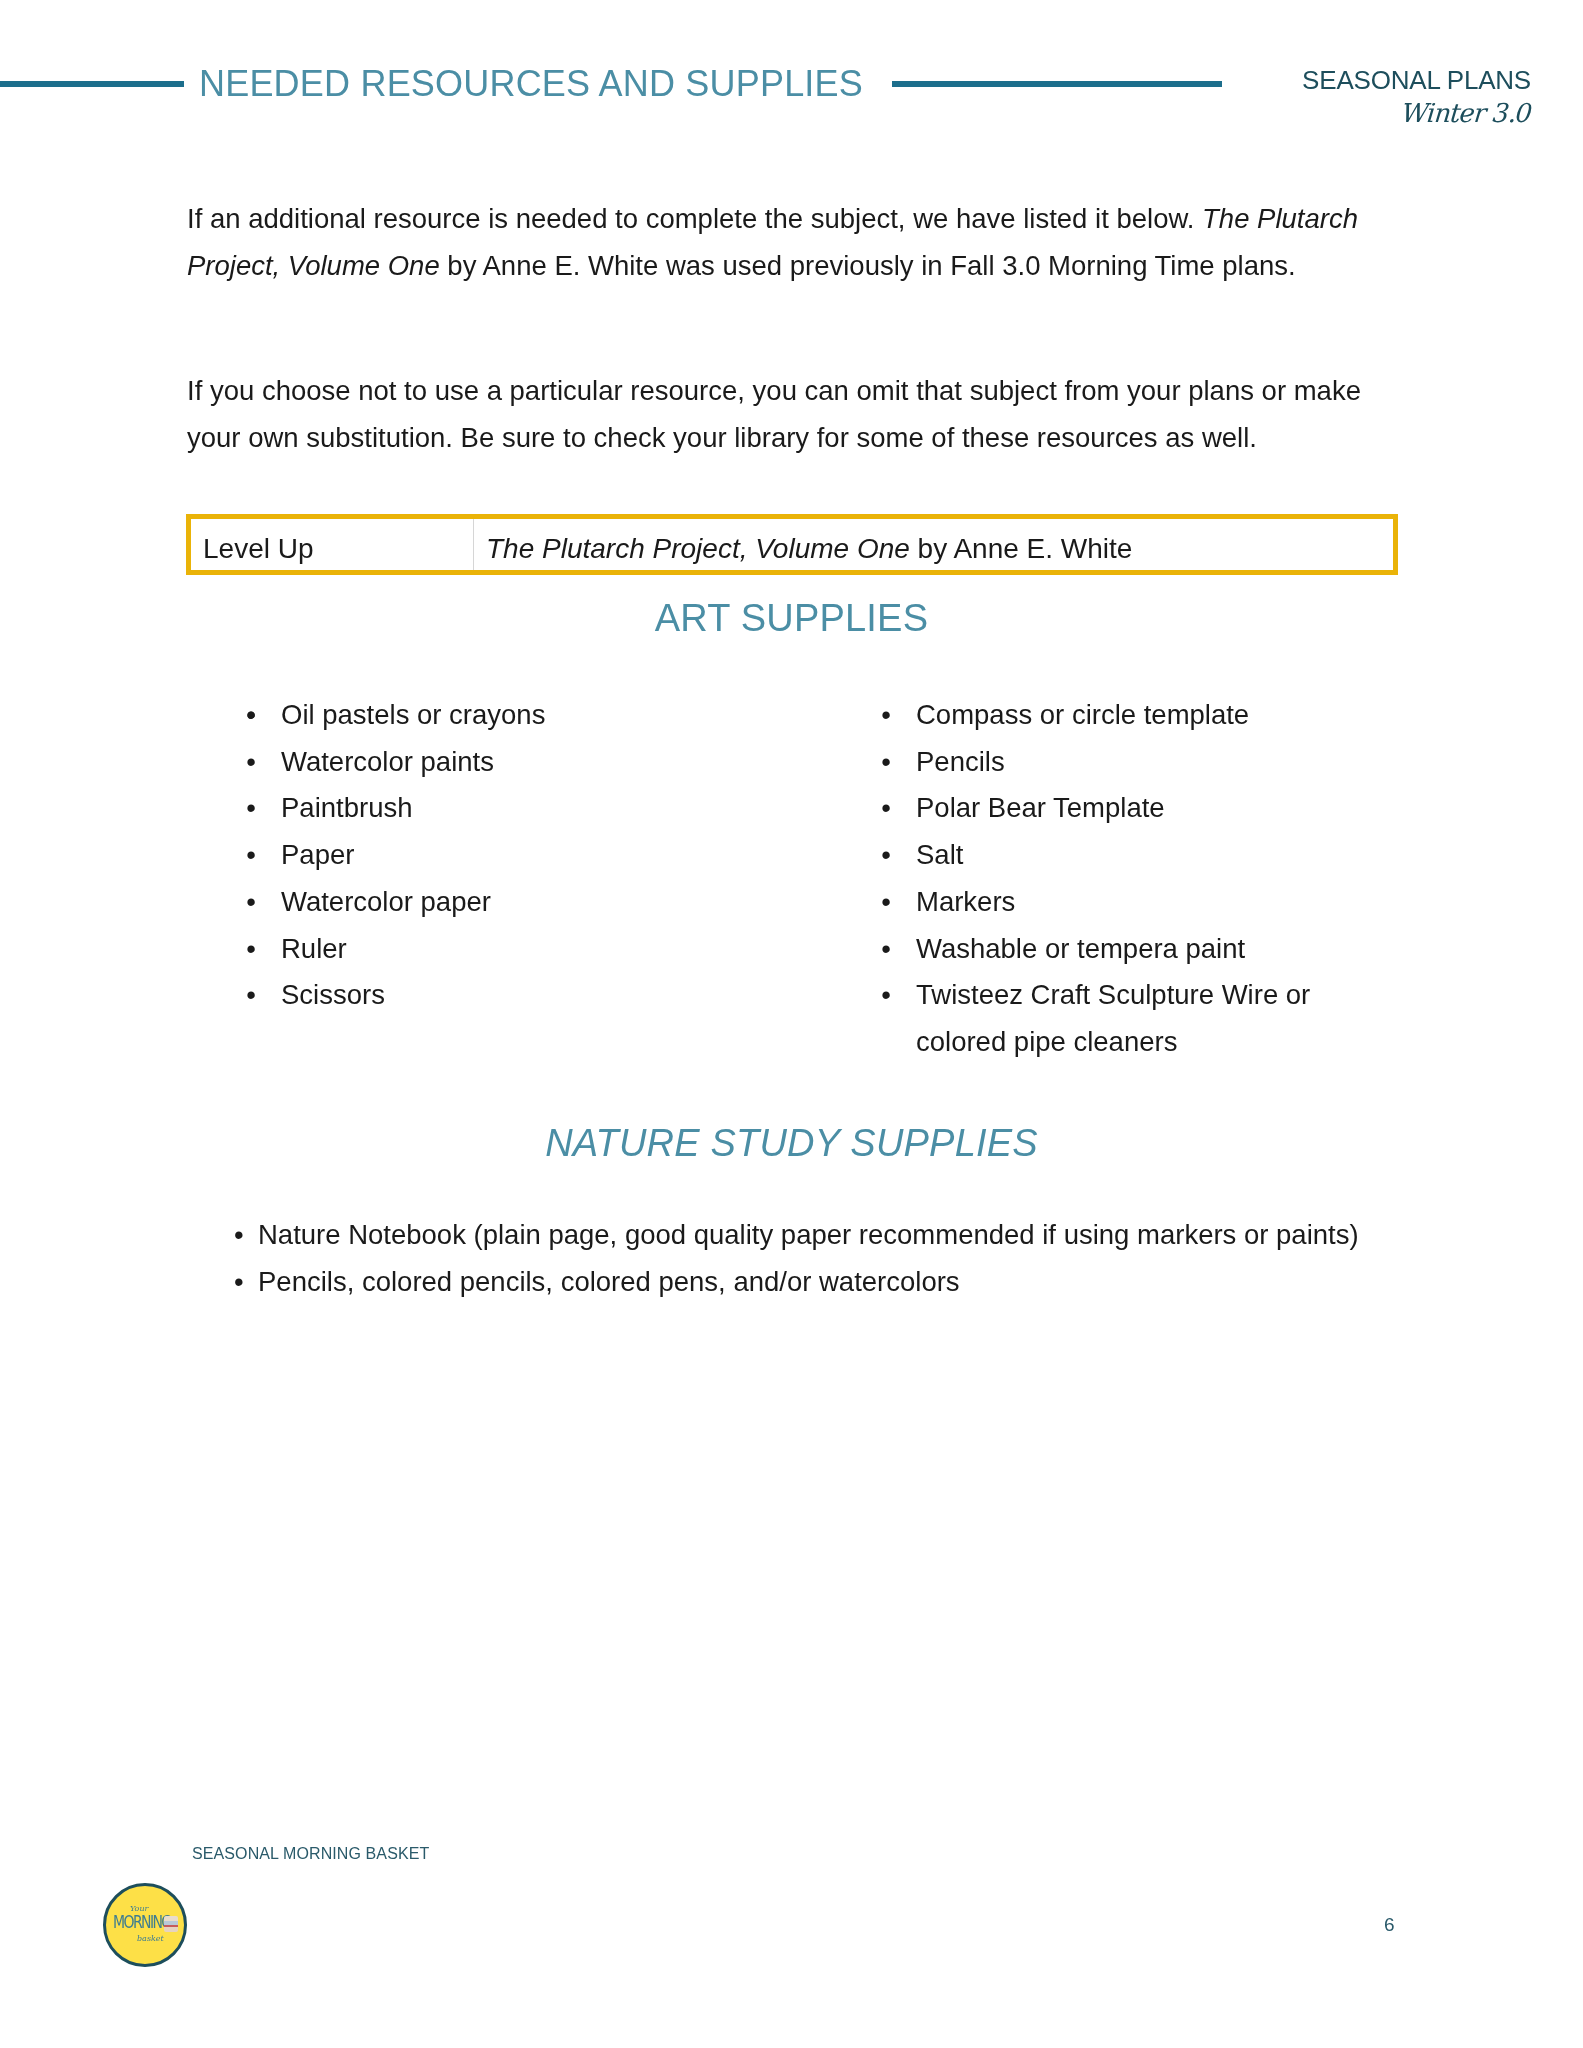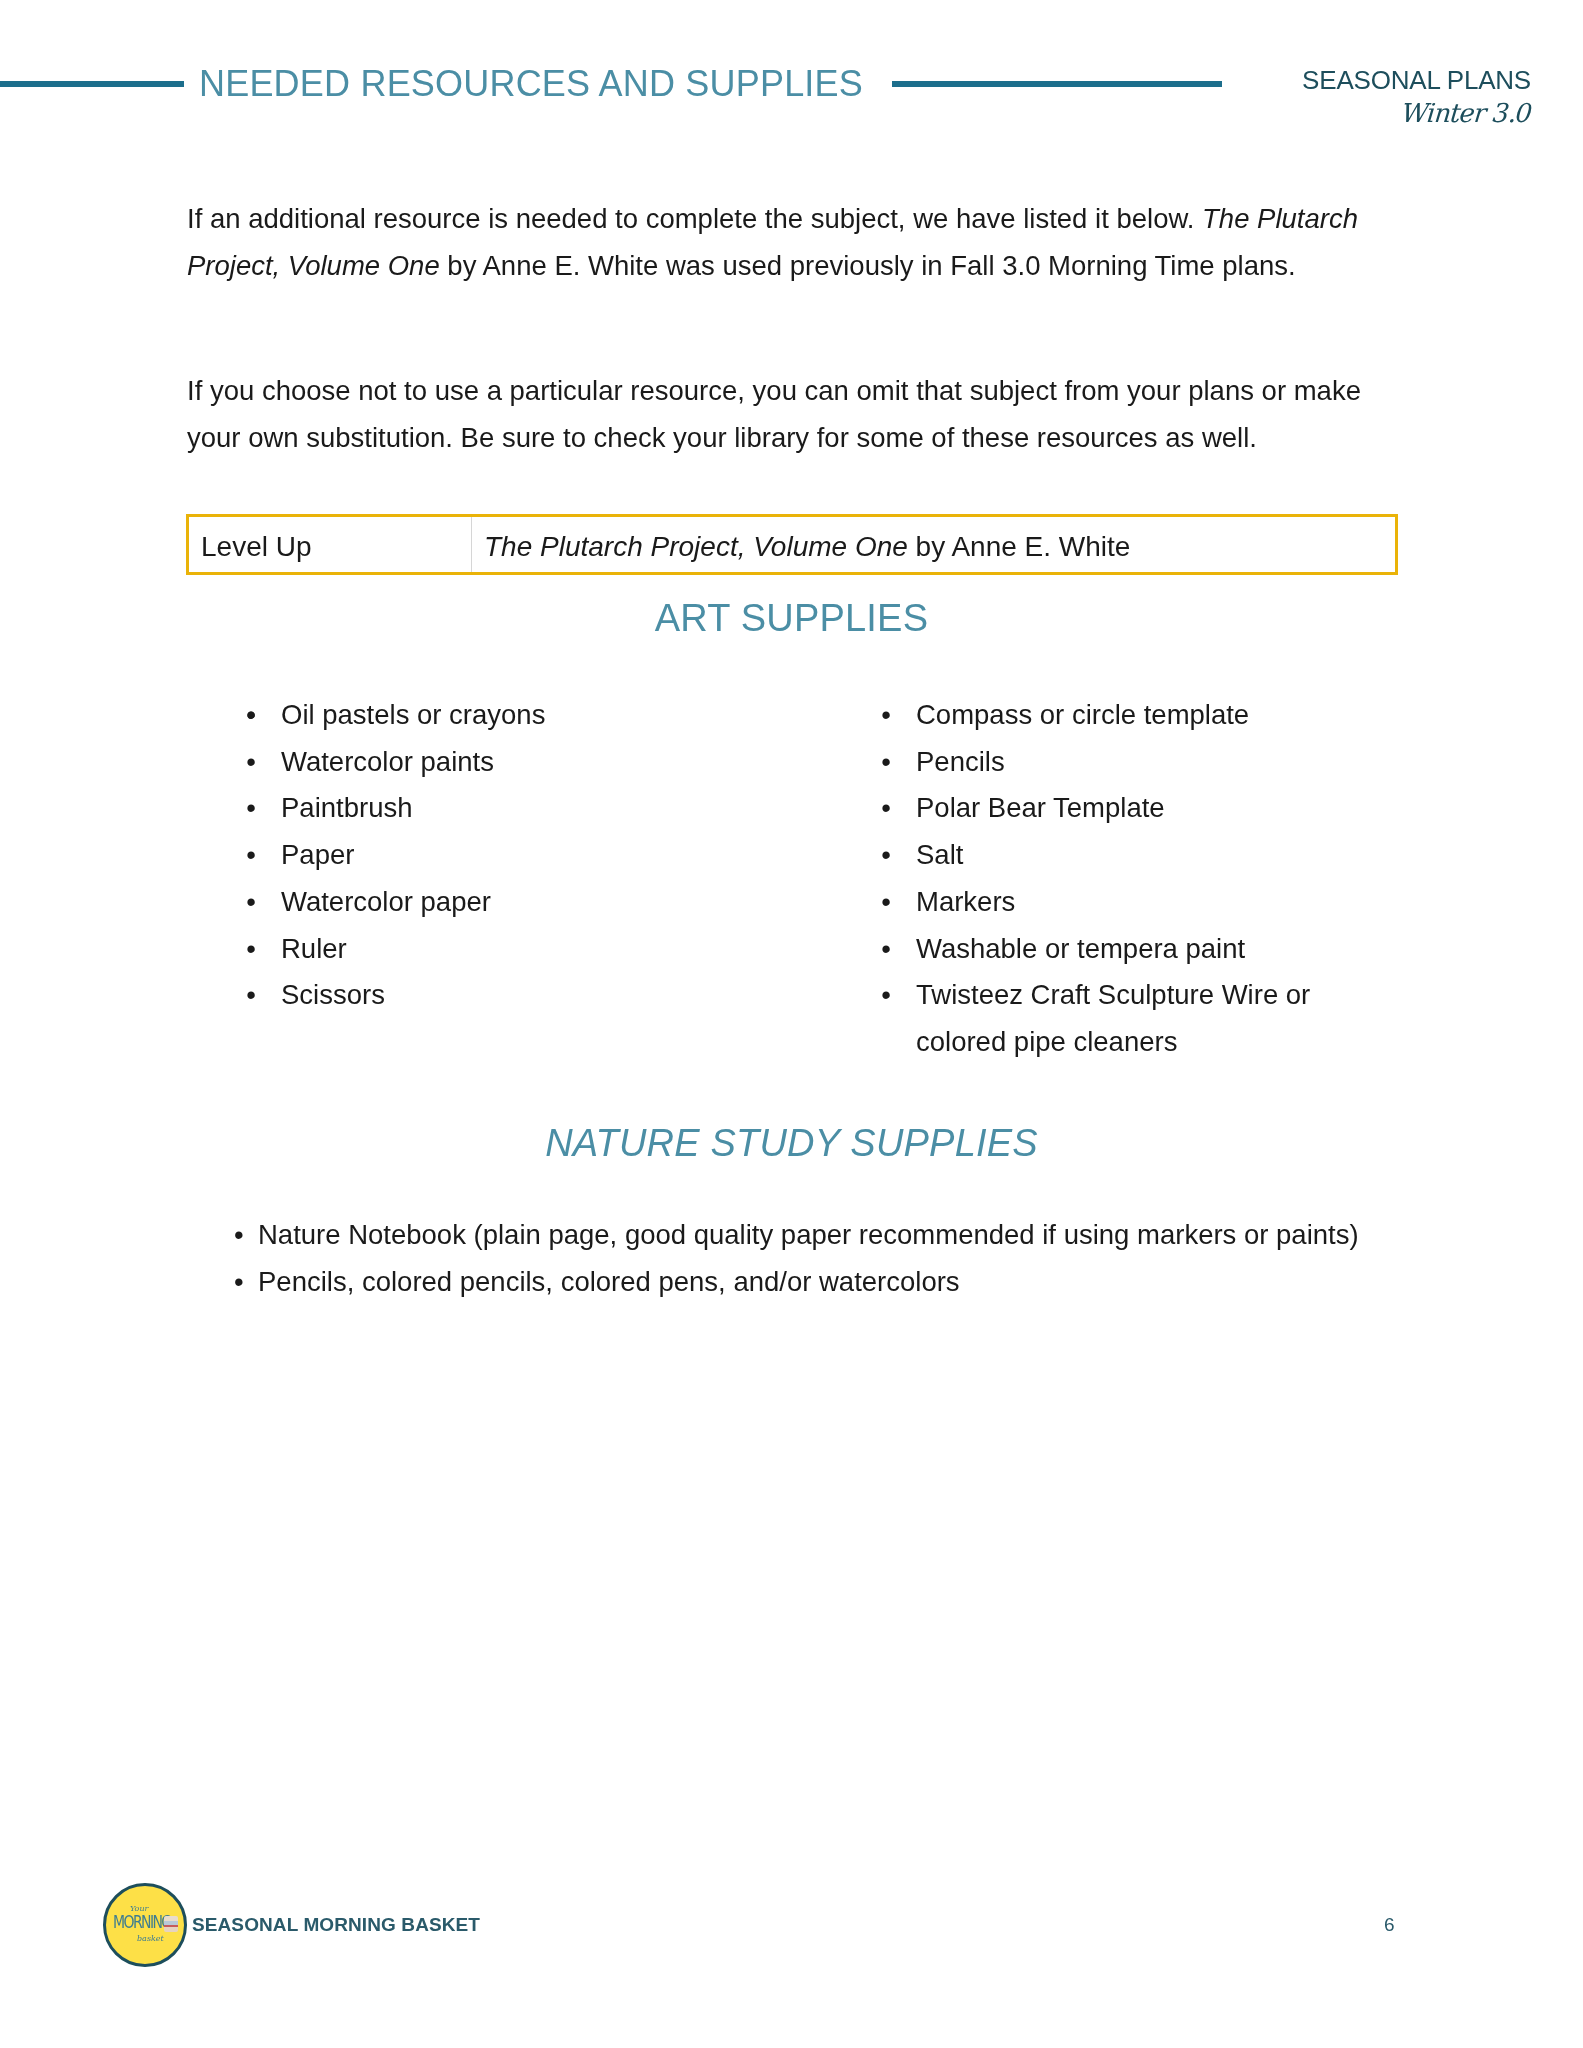--- a/index.html
+++ b/index.html
@@ -74,21 +74,21 @@
     .para.p1 { top: 196px; }
     .para.p2 { top: 368px; }
 
     
     .res-table {
       position: absolute;
       left: 186px;
       top: 514px;
       width: 1212px;
       height: 61px;
-      border: 3px solid #eab308;
+      border: 5px solid #eab308;
       box-sizing: border-box;
       display: flex;
     }
     .res-table .cell {
       box-sizing: border-box;
       font-size: 28px;
       line-height: 59px;
       padding-left: 12px;
       white-space: nowrap;
     }
@@ -187,27 +187,26 @@
       left: 58px;
       top: 30px;
       width: 14px;
       height: 16px;
       background: linear-gradient(#e9dccb 0 30%, #b8c9d8 30% 55%, #c65c5c 55% 70%, #e6d3c0 70% 100%);
       border-radius: 2px;
     }
     .footer-brand {
       position: absolute;
       left: 192px;
-      top: 1913px;
-      font-size: 19px;
+      top: 1842px;
+      font-size: 16px;
       line-height: 24px;
       color: #2a5a6a;
       white-space: nowrap;
       letter-spacing: 0.1px;
-      font-weight: bold;
     }
     .page-num {
       position: absolute;
       left: 1384px;
       top: 1913px;
       font-size: 19px;
       line-height: 24px;
       color: #2a5a6a;
     }
   </style>

